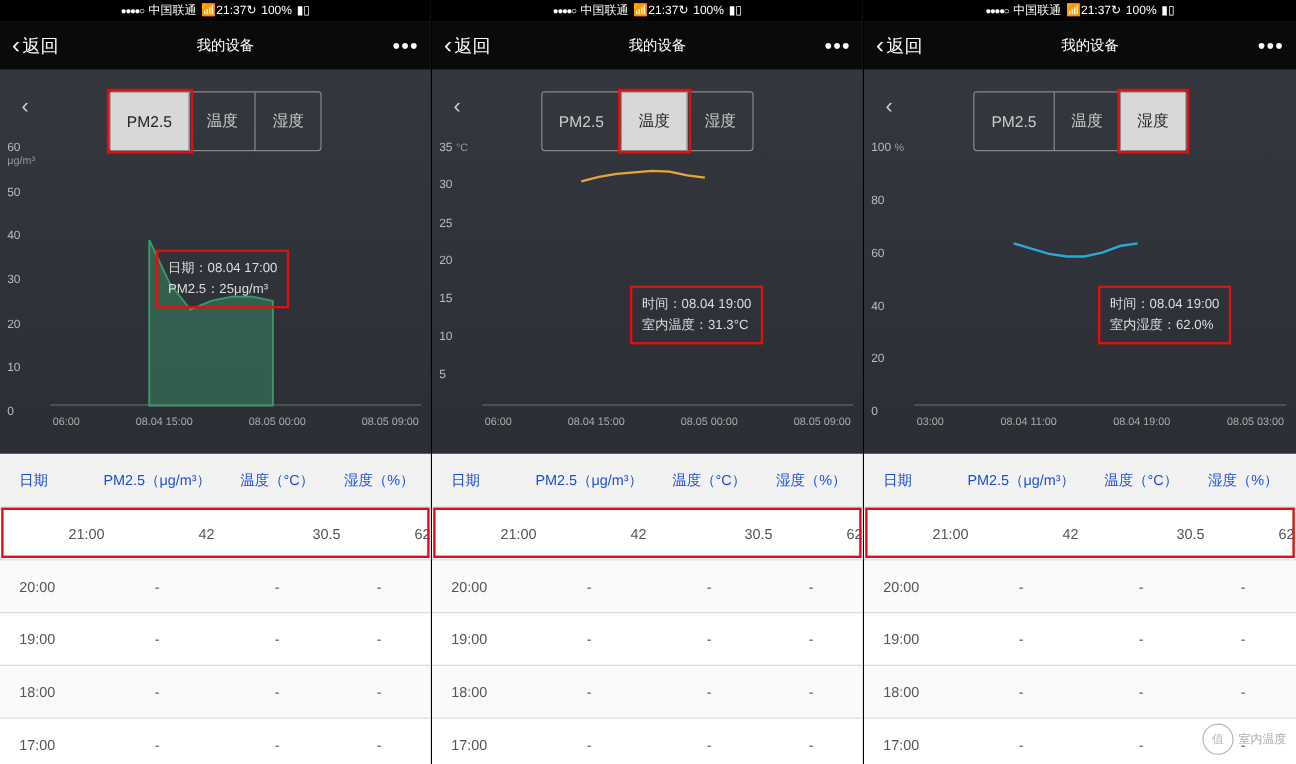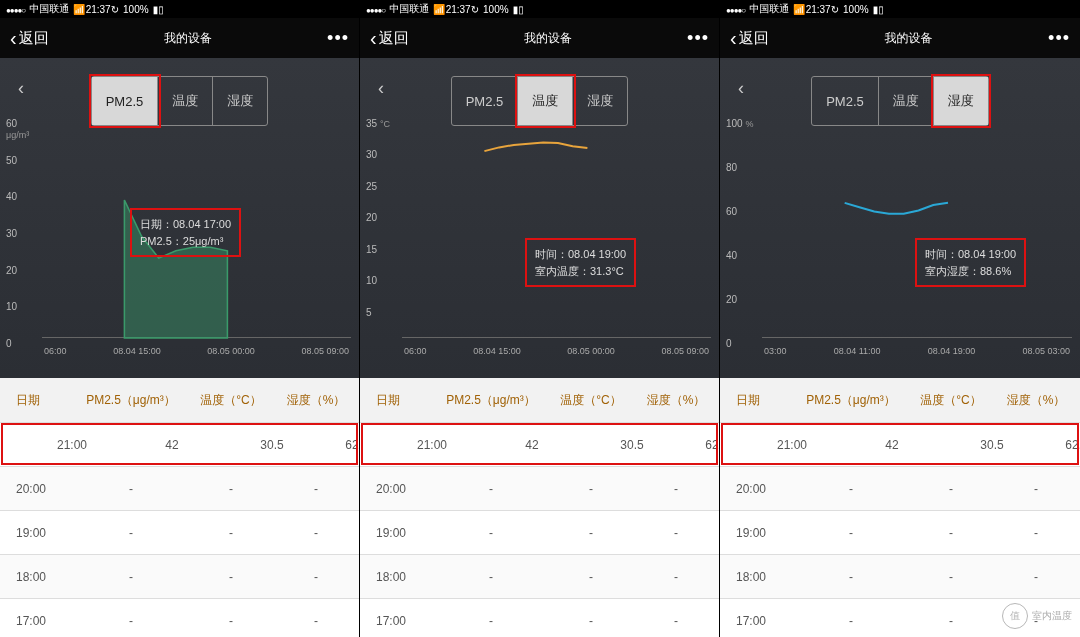--- a/index.html
+++ b/index.html
@@ -1,21 +1,21 @@
 <!DOCTYPE html>
 <html><head>
   <meta charset="utf-8">
   <style>
     * { margin: 0; padding: 0; box-sizing: border-box; }
     body { background: #333; font-family: -apple-system, "Helvetica Neue", Arial, sans-serif; color: #bbb; }
     .container { display: flex; width: 1080px; height: 637px; background: #222; }
     .phone { width: 360px; height: 637px; background: #2a2d33; border-right: 1px solid #000; position: relative; overflow: hidden; }
     .phone:last-child { border-right: none; }
 
-    .status-bar { height: 18px; background: #000; color: #fff; font-size: 10px; display: flex; align-items: center; padding: 0 6px; justify-content: flex-start; }
+    .status-bar { height: 18px; background: #000; color: #fff; font-size: 10px; display: flex; align-items: center; padding: 0 6px; justify-content: center; }
     .status-left, .status-right { display: flex; align-items: center; gap: 4px; }
     .dots::before { content: "●●●●○"; letter-spacing: -1px; font-size: 8px; }
 
     .nav-bar { height: 40px; background: #0a0a0a; color: #fff; display: flex; align-items: center; justify-content: space-between; padding: 0 10px; }
     .nav-back { display: flex; align-items: center; font-size: 15px; color: #fff; }
     .nav-back .chev { font-size: 20px; margin-right: 2px; }
     .nav-title { font-size: 12px; font-weight: 500; }
     .nav-more { font-size: 18px; letter-spacing: 1px; }
 
     .chart-area { height: 320px; background: linear-gradient(#34373d, #2b2e34); position: relative; padding: 18px 10px 0 10px; }
@@ -33,21 +33,21 @@
     .plot { position: absolute; left: 42px; right: 8px; top: 62px; bottom: 40px; }
     .axis-line { position: absolute; left: 0; right: 0; bottom: 0; border-top: 1px solid #666; }
     .x-ticks { position: absolute; left: 0; right: 0; bottom: -18px; display: flex; justify-content: space-between; font-size: 9px; color: #aaa; padding: 0 2px; margin-top: 20px; }
 
     .tooltip-box { position: absolute; border: 2px solid #d11; padding: 6px 8px; font-size: 11px; color: #ddd; background: rgba(0,0,0,0); z-index: 5; line-height: 1.5; }
 
     svg.chart-svg { position: absolute; inset: 0; width: 100%; height: 100%; overflow: visible; }
 
     .table-area { background: #f2f2f2; color: #555; font-size: 12px; height: 259px; }
     .thead, .trow { display: grid; grid-template-columns: 70px 110px 90px 80px; align-items: center; height: 44px; padding: 0 6px; }
-    .thead { color: #a16207; background: #f2f2f2; }
+    .thead { color: #1d4ed8; background: #f2f2f2; }
     .trow { border-top: 1px solid #ddd; background: #fff; }
     .trow:nth-child(odd) { background: #fafafa; }
     .cell { text-align: center; }
     .cell.left { text-align: left; padding-left: 10px; }
     .row-redbox { outline: 2px solid #d11; outline-offset: -3px; padding-left: 47px; }
 
     .watermark { position: absolute; right: 8px; bottom: 8px; font-size: 10px; color: #888; display: flex; align-items: center; gap: 4px; opacity: .7; z-index: 50; pointer-events:none; }
     .watermark .circ { width: 26px; height: 26px; border: 1px solid #999; border-radius: 50%; display:flex; align-items:center; justify-content:center; font-size:10px; color:#999;}
   </style>
 </head>
@@ -293,21 +293,21 @@
           </svg>
           <div class="x-ticks">
             <span>03:00</span>
             <span>08.04 11:00</span>
             <span>08.04 19:00</span>
             <span>08.05 03:00</span>
           </div>
         </div>
         <div class="tooltip-box" style="left: 195px; top: 180px;">
           <div>时间：08.04 19:00</div>
-          <div>室内湿度：88.6%</div>
+          <div>室内湿度：62.0%</div>
         </div>
       </div>
       <div class="table-area">
         <div class="thead">
           <div class="cell left">日期</div>
           <div class="cell">PM2.5（μg/m³）</div>
           <div class="cell">温度（°C）</div>
           <div class="cell">湿度（%）</div>
         </div>
         <div class="trow row-redbox">

